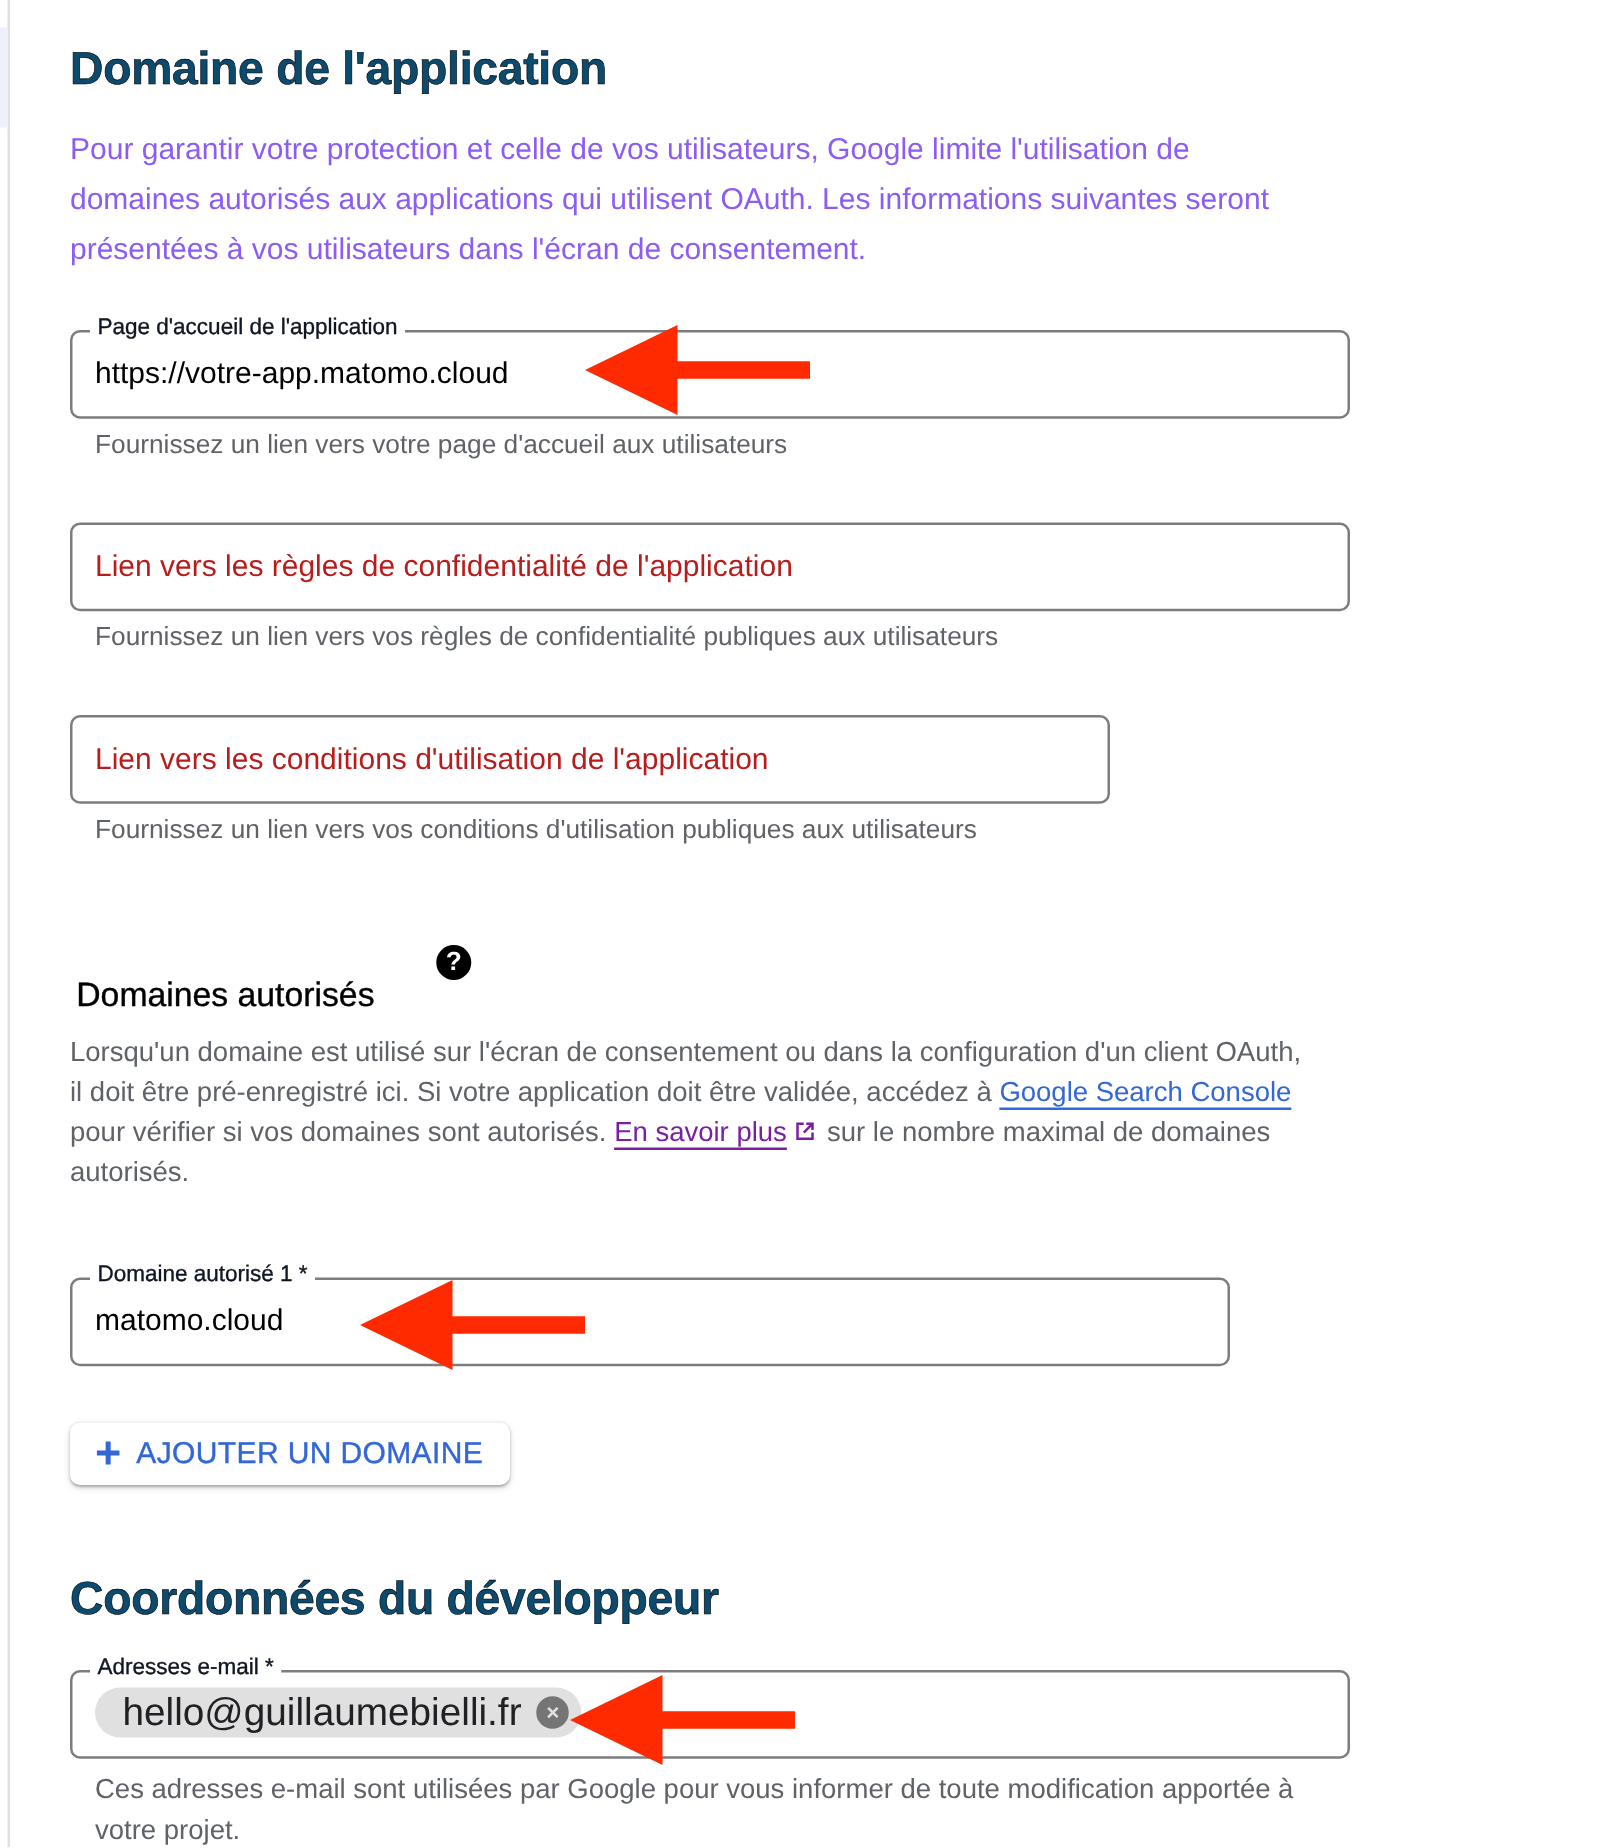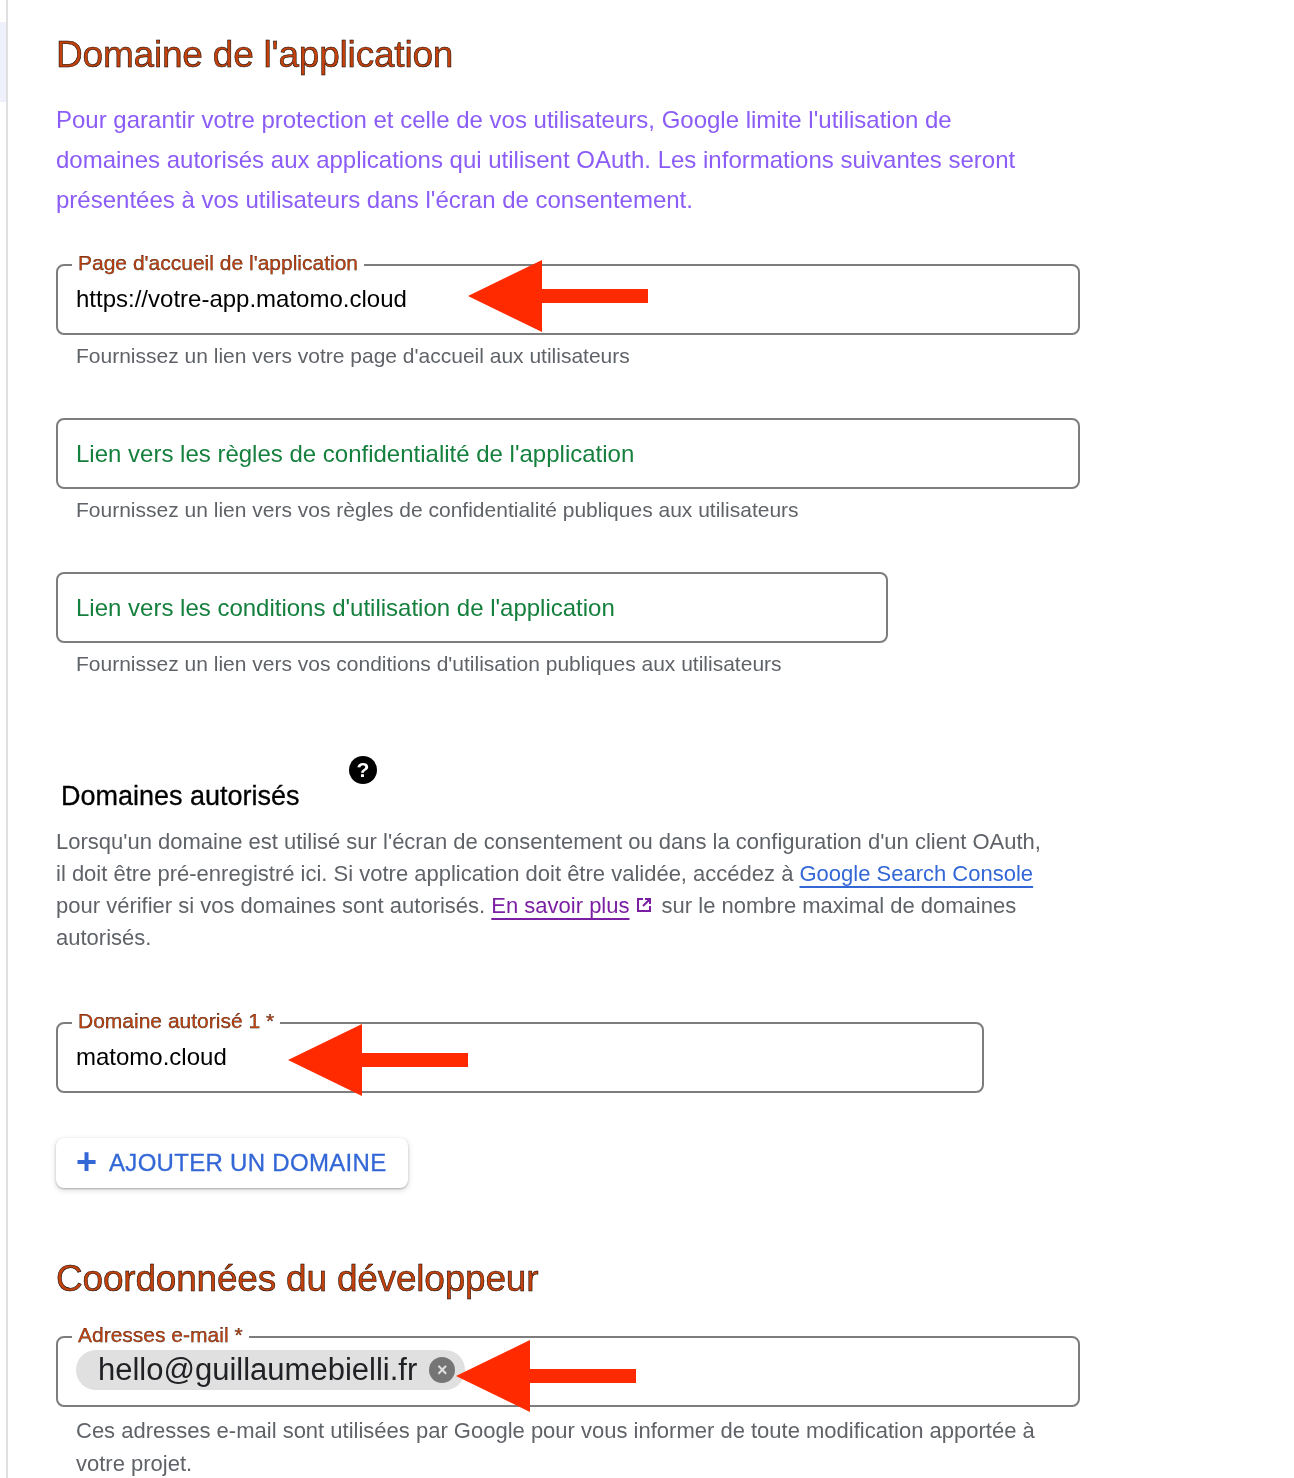--- a/index.html
+++ b/index.html
@@ -12,40 +12,40 @@
     .left-rail {
       position: absolute; left: 0; top: 0; width: 6px; height: 1478px;
       background: #ffffff; border-right: 2px solid #e0e0e0;
     }
     .left-rail-highlight {
       position: absolute; left: 0; top: 22px; width: 6px; height: 80px;
       background: #eef1fb;
     }
     .abs { position: absolute; }
     .h1 {
-      font-size: 37px; font-weight: normal; color: #c2410c; letter-spacing: -0.2px;
+      font-size: 37px; font-weight: bold; color: #0c4a6e; letter-spacing: -0.2px;
       -webkit-text-stroke: 0.5px #000;
     }
     .intro {
       font-size: 24px; line-height: 40px; color: #8b5cf6; width: 1000px;
     }
     .field {
       position: absolute; border: 2px solid #7d7d7d; border-radius: 8px;
       box-sizing: border-box; background: #fff;
     }
     .field-label {
       position: absolute; top: -15px; left: 14px; padding: 0 6px;
-      background: #fff; font-size: 21px; color: #c2410c; white-space: nowrap;
+      background: #fff; font-size: 18px; color: #0f172a; white-space: nowrap;
       -webkit-text-stroke: 0.25px #000;
     }
     .field-value {
       position: absolute; left: 18px; font-size: 24px; color: #000; white-space: nowrap;
     }
     .field-placeholder {
-      position: absolute; left: 18px; font-size: 24px; color: #15803d; white-space: nowrap;
+      position: absolute; left: 18px; font-size: 24px; color: #b91c1c; white-space: nowrap;
     }
     .hint {
       position: absolute; left: 76px; font-size: 21px; color: #5f6368; white-space: nowrap;
     }
     .h2 {
       font-size: 27px; color: #000; -webkit-text-stroke: 0.3px #000;
     }
     .help-icon {
       position: absolute; width: 28px; height: 28px; border-radius: 50%;
       background: #000; color: #fff; font-size: 21px; font-weight: bold;

